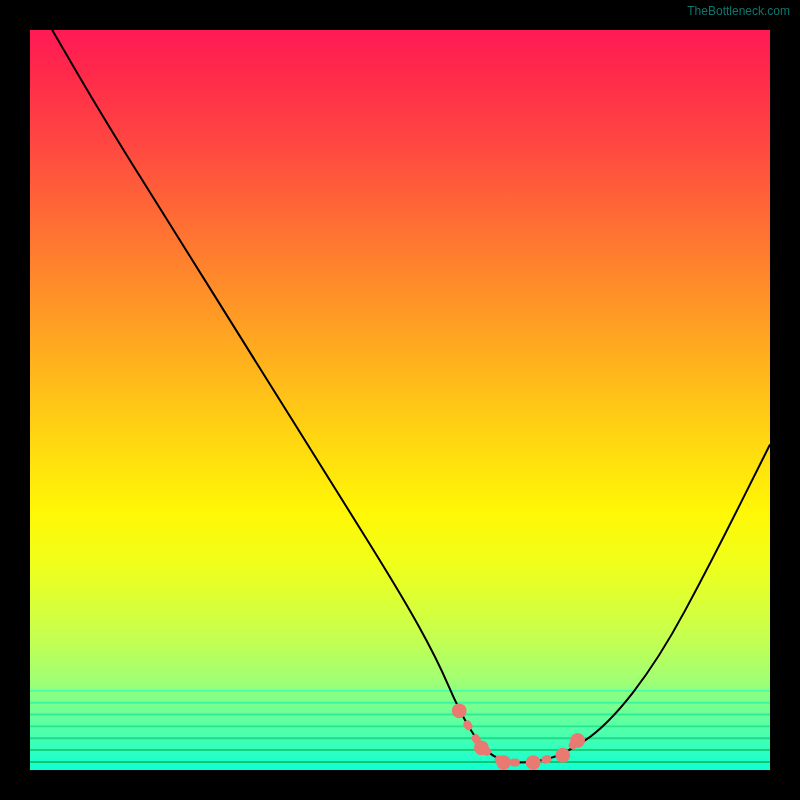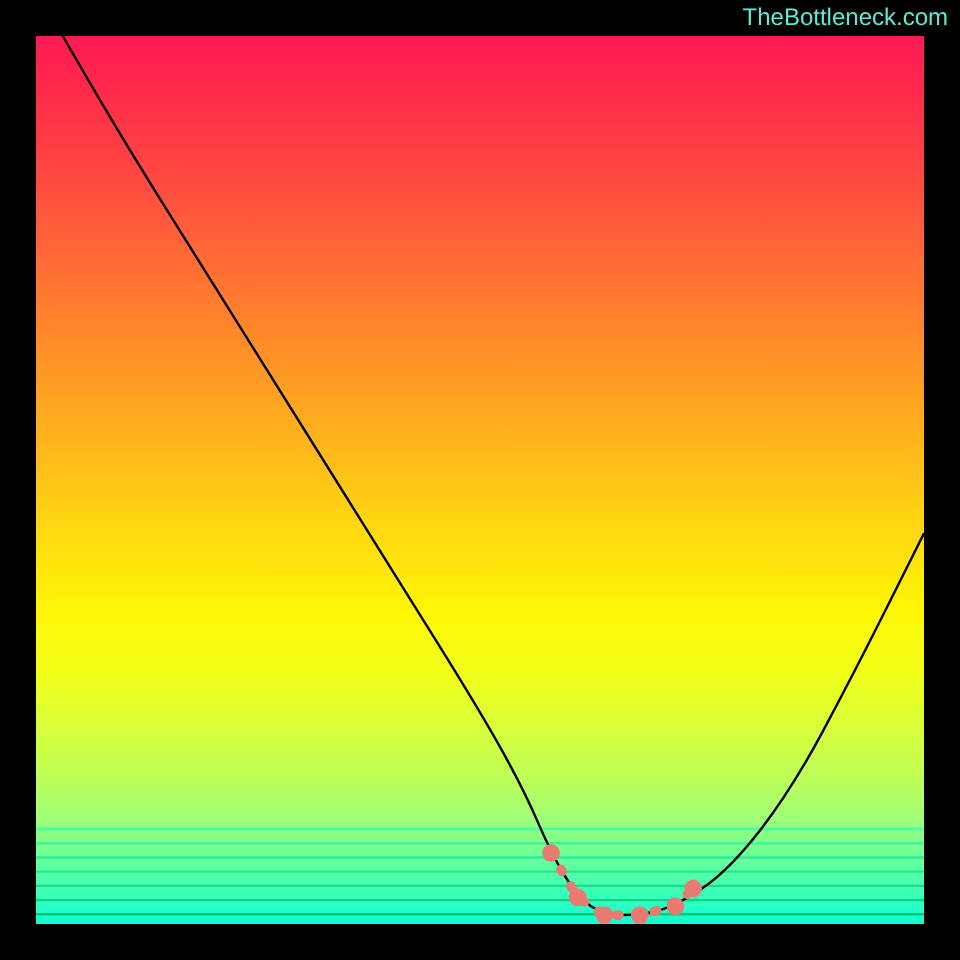--- a/index.html
+++ b/index.html
@@ -7,22 +7,22 @@
     width: 800px;
     height: 800px;
     background: #000;
     position: relative;
     font-family: Arial, sans-serif;
   }
   .watermark {
     position: absolute;
     top: 4px;
     right: 10px;
-    color: #5eead4;
-    font-size: 20px;
+    color: #0f766e;
+    font-size: 12px;
     font-weight: 500;
     z-index: 10;
   }
   .plot-area {
     position: absolute;
     left: 30px;
     top: 30px;
     width: 740px;
     height: 740px;
     overflow: hidden;

